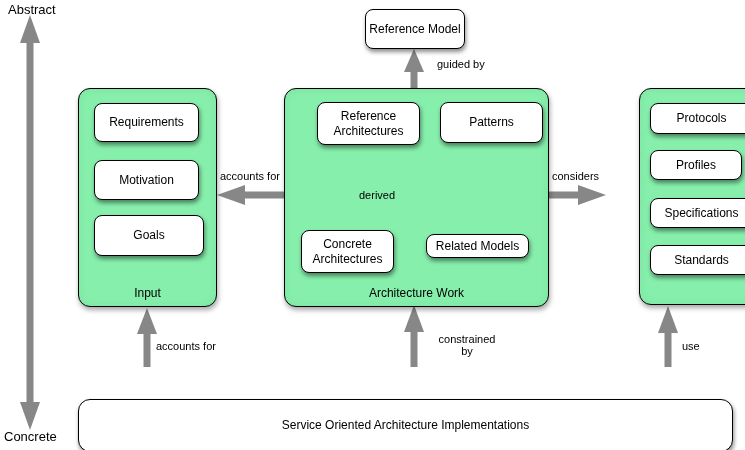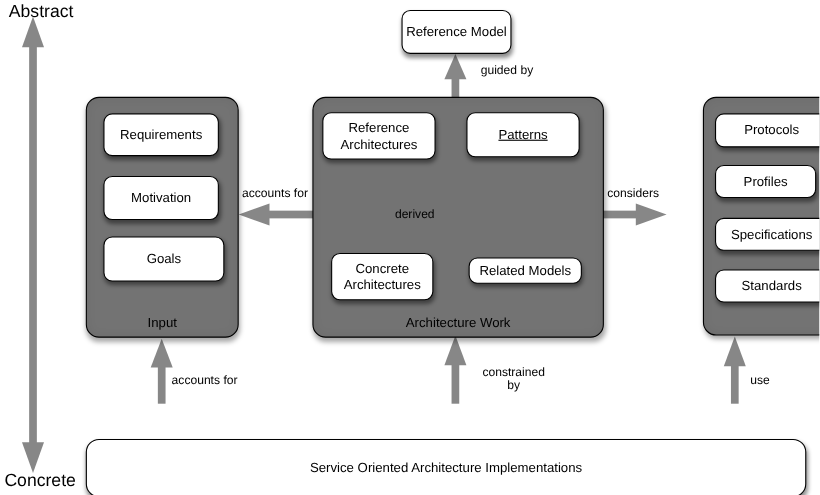--- a/index.html
+++ b/index.html
@@ -2,23 +2,23 @@
 <html><head>
 <meta charset="utf-8">
 <style>
   html,body{margin:0;padding:0;background:#ffffff;}
   #stage{
     position:relative;width:745px;height:450px;background:#ffffff;
     font-family:"Liberation Sans","DejaVu Sans",sans-serif;color:#000;
     overflow:hidden;
   }
   #arrow-layer{position:absolute;left:0;top:0;width:745px;height:450px;z-index:1;}
-  .axis-label{position:absolute;font-size:16px;z-index:3;}
+  .axis-label{position:absolute;font-size:13px;z-index:3;}
   .group{
-    position:absolute;background:#737373;border:1.4px solid #000;border-radius:12px;
+    position:absolute;background:#86efac;border:1.4px solid #000;border-radius:12px;
     box-shadow:1px 3px 5px rgba(0,0,0,0.35), inset 0 0 10px rgba(0,0,0,0.06);
     z-index:2;
   }
   .group-label{
     position:absolute;left:0;right:0;bottom:6px;text-align:center;
     font-size:12px;
   }
   .node{
     position:absolute;background:#ffffff;border:1.4px solid #000;border-radius:8px;
     box-shadow:1px 3px 4px rgba(0,0,0,0.45);
@@ -77,22 +77,22 @@
   <div class="node" style="left:365px;top:9px;width:100px;height:40px;">Reference Model</div>
 
   <div class="group" style="left:78px;top:88px;width:137px;height:217px;">
     <div class="node" style="left:15px;top:14px;width:105px;height:39px;">Requirements</div>
     <div class="node" style="left:15px;top:71px;width:105px;height:40px;">Motivation</div>
     <div class="node" style="left:15px;top:126px;width:110px;height:41px;">Goals</div>
     <div class="group-label">Input</div>
   </div>
 
   <div class="group" style="left:284px;top:88px;width:263px;height:217px;">
-    <div class="node" style="left:8px;top:13px;width:103px;height:43px;">Reference Architectures</div>
-    <div class="node" style="left:139px;top:13px;width:103px;height:41px;text-decoration:underline;">Patterns</div>
+    <div class="node" style="left:32px;top:13px;width:103px;height:43px;">Reference Architectures</div>
+    <div class="node" style="left:155px;top:13px;width:103px;height:41px;">Patterns</div>
     <div class="node" style="left:16px;top:141px;width:93px;height:43px;">Concrete Architectures</div>
     <div class="node" style="left:141px;top:145px;width:103px;height:24px;">Related Models</div>
     <div class="group-label">Architecture Work</div>
   </div>
 
   <div class="group" style="left:639px;top:88px;width:127px;height:215px;padding-left:23px;">
     <div class="node" style="left:10px;top:14px;width:103px;height:31px;">Protocols</div>
     <div class="node" style="left:10px;top:61px;width:92px;height:30px;">Profiles</div>
     <div class="node" style="left:10px;top:109px;width:103px;height:30px;">Specifications</div>
     <div class="node" style="left:10px;top:156px;width:103px;height:30px;">Standards</div>

